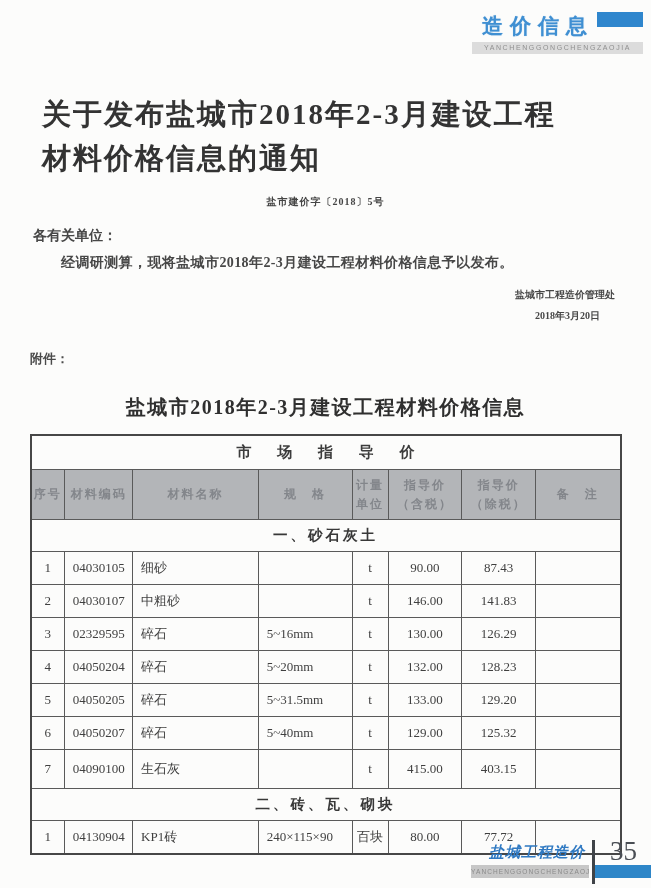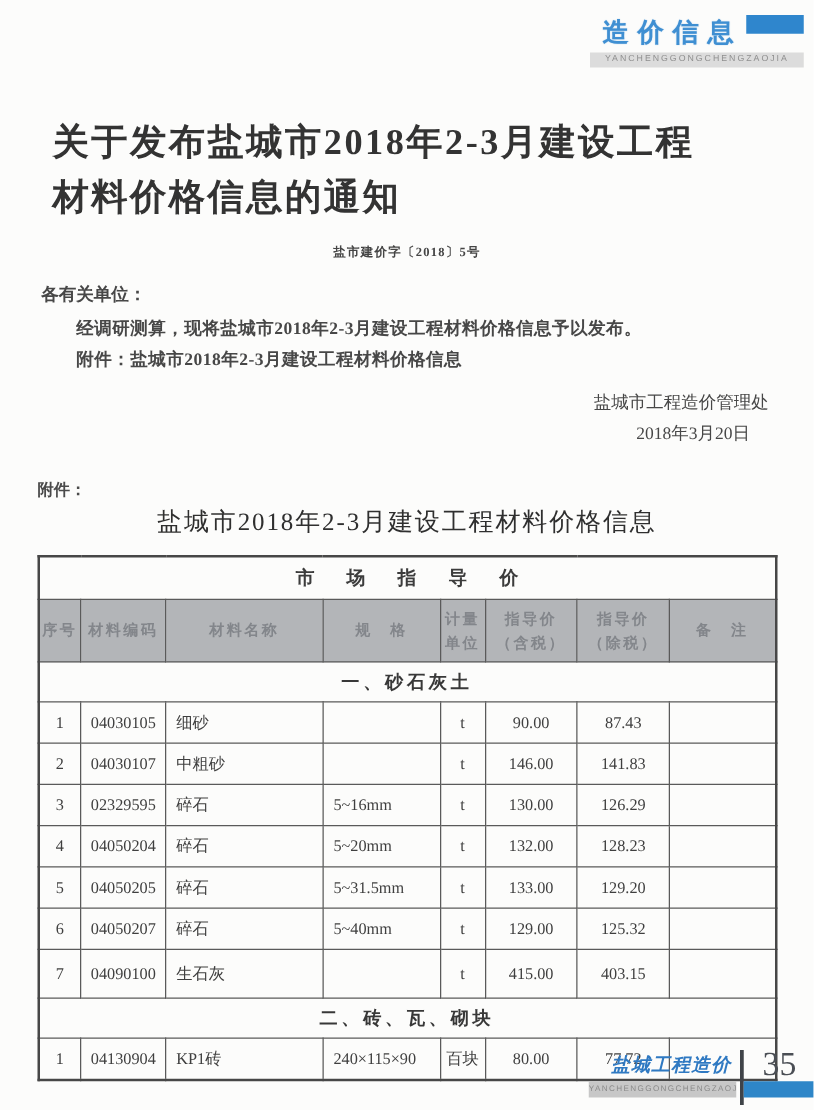--- a/index.html
+++ b/index.html
@@ -33,28 +33,28 @@
   .notice-title {
     padding:92px 42px 0; text-align:left;
     font-weight:bold; font-size:29px; line-height:1.52;
     color:#333; letter-spacing:2px;
   }
   .doc-number { text-align:center; margin-top:15px; font-size:10px; font-weight:bold; color:#454545; letter-spacing:1px; }
   .notice-body { margin:18px 36px 0 33px; font-size:14px; font-weight:600; color:#474747; }
   .salutation { margin-top:4px; }
   .body-line  { text-indent:2em; margin-top:9px; letter-spacing:0.4px; }
   .attach-line{ text-indent:2em; margin-top:7px; letter-spacing:0.4px; }
-  .issuer-block { margin:16px 36px 0 12px; text-align:right; font-size:14px; font-weight:400; color:#474747; }
+  .issuer-block { margin:16px 36px 0 12px; text-align:right; font-size:10px; font-weight:700; color:#474747; }
   .issue-date { margin-top:7px; padding-right:15px; }
 
   
   .attachment-label { margin:27px 0 0 30px; font-size:13px; font-weight:600; color:#4a4a4a; }
   .table-title {
-    text-align:center; margin-top:3px;
-    font-size:20px; font-weight:normal; color:#2f2f2f; letter-spacing:1.5px;
+    text-align:center; margin-top:26px;
+    font-size:20px; font-weight:bold; color:#2f2f2f; letter-spacing:1.5px;
   }
 
   
   .price-table {
     width:592px; margin:13px auto 0;
     border-collapse:collapse; table-layout:fixed;
     font-size:13px; color:#3f3f3f;
     border:2px solid #474747;
   }
   .price-table th, .price-table td { border:1px solid #5a5a5a; padding:0; }
@@ -113,21 +113,20 @@
 
   <div class="notice-title">
     <div>关于发布盐城市2018年2-3月建设工程</div>
     <div>材料价格信息的通知</div>
   </div>
   <div class="doc-number">盐市建价字〔2018〕5号</div>
 
   <div class="notice-body">
     <div class="salutation">各有关单位：</div>
     <div class="body-line">经调研测算，现将盐城市2018年2-3月建设工程材料价格信息予以发布。</div>
-    <div class="attach-line">附件：盐城市2018年2-3月建设工程材料价格信息</div>
   </div>
   <div class="issuer-block">
     <div>盐城市工程造价管理处</div>
     <div class="issue-date">2018年3月20日</div>
   </div>
 
   <div class="attachment-label">附件：</div>
   <div class="table-title">盐城市2018年2-3月建设工程材料价格信息</div>
 
   <table class="price-table">

